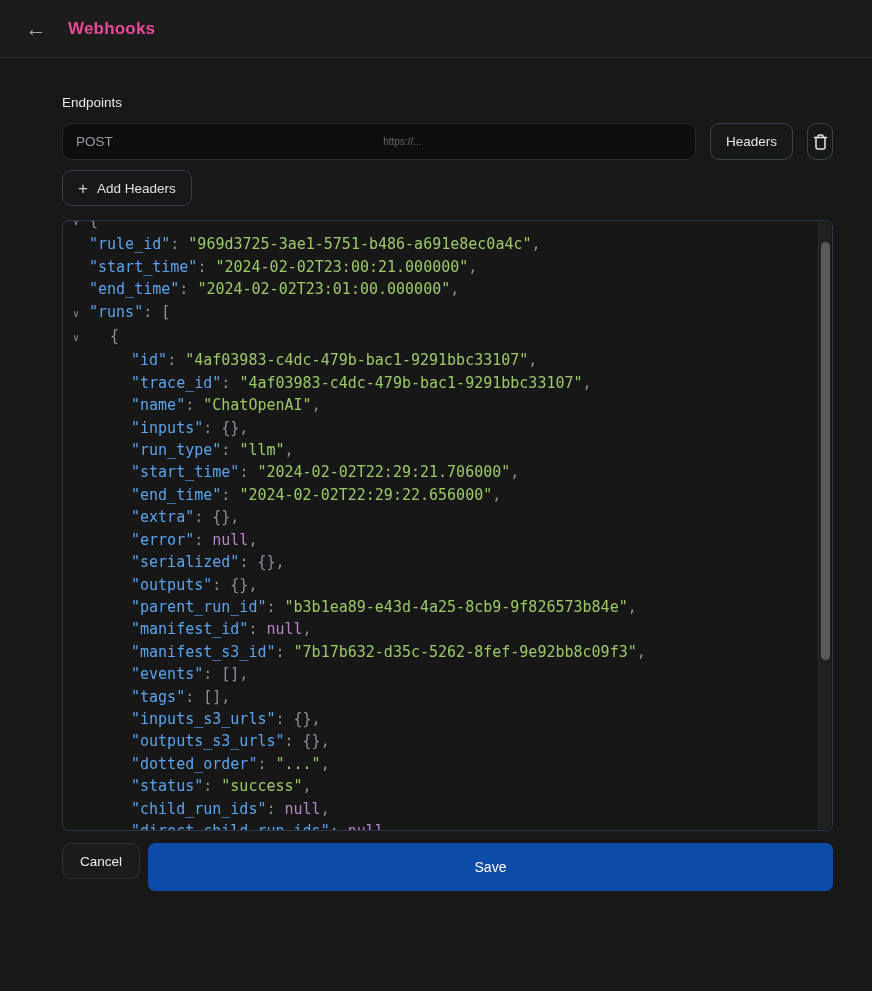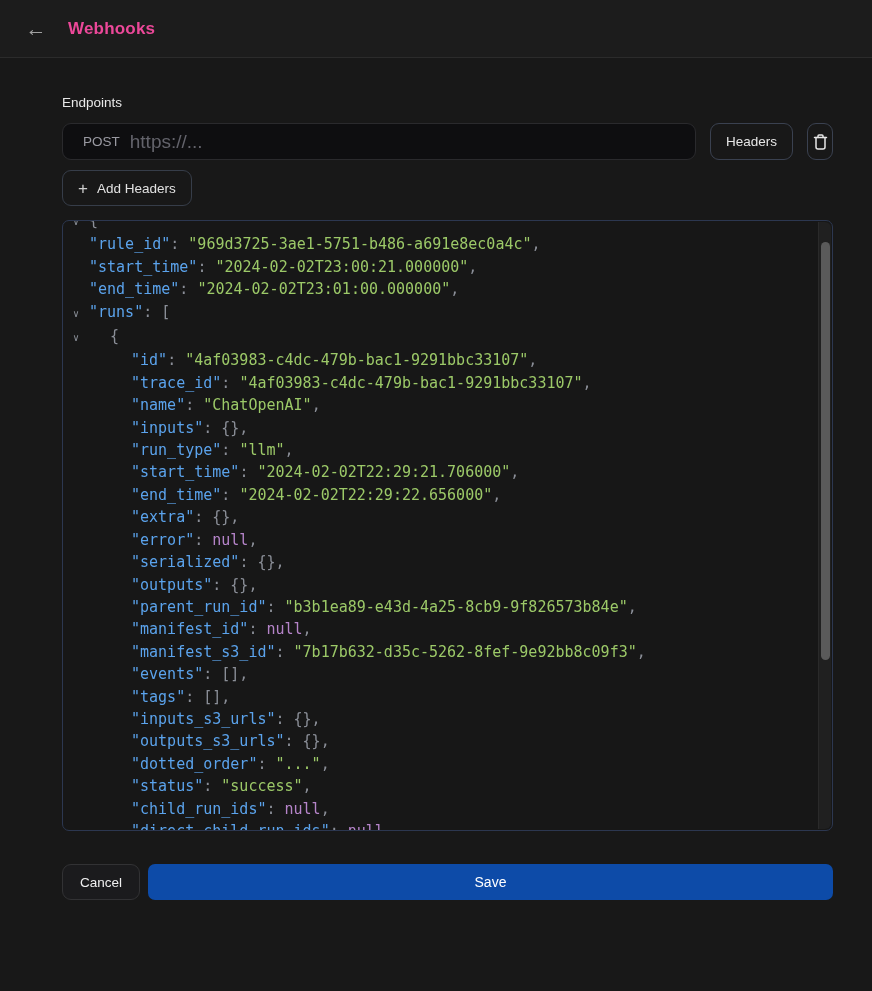--- a/index.html
+++ b/index.html
@@ -22,26 +22,26 @@
   .header-title { font-size:17px; font-weight:700; color:#ec4899; letter-spacing:.2px; }
 
   .content { padding:0 39px 0 62px; }
 
   .section-label { margin-top:37px; font-size:13.5px; color:#e8e8e8; }
 
   
   .endpoint-row { margin-top:13px; display:flex; align-items:center; gap:14px; }
   .url-wrap {
     flex:0 0 634px; height:37px; background:#0e0e10; border:1px solid #2a2a2d;
-    border-radius:9px; display:flex; align-items:center; padding:0 20px; gap:10px;
+    border-radius:9px; display:flex; align-items:center; padding:0 13px; gap:10px;
   }
   .method-label { font-size:13.5px; color:#9a9aa2; }
   .url-input {
     flex:1; background:transparent; border:none; outline:none; color:#0ea5e9;
-    font-size:19px; font-family:"Liberation Sans", sans-serif;
+    font-size:10px; font-family:"Liberation Sans", sans-serif;text-align:center;
   }
   .url-input::placeholder { color:#63636b; }
   .ghost-btn {
     height:37px; background:transparent; border:1px solid #3a4150; border-radius:9px;
     color:#e6e6e6; font-size:13.5px; padding:16px 15px; cursor:pointer;
     display:flex; align-items:center; justify-content:center;
     font-family:"Liberation Sans", sans-serif;
   }
   .icon-btn { width:37px; padding:0; }
   .icon-btn svg { display:block; }
@@ -83,28 +83,28 @@
   .scroll-track {
     position:absolute; top:1px; bottom:1px; right:1px; width:13px;
     background:#202020; border-left:1px solid #2a2a2a; border-radius:0 6px 6px 0;
   }
   .scroll-thumb {
     position:absolute; top:20px; left:2px; width:9px; height:418px;
     background:#5a5a5a; border-radius:5px;
   }
 
   
-  .footer { margin-top:33px; display:flex; gap:8px; }
+  .footer { margin-top:12px; display:flex; gap:8px; }
   .cancel-btn {
     flex:0 0 78px; height:36px; background:#1b1b1d; border:1px solid #323234;
     border-radius:9px; color:#efefef; font-size:13.5px; cursor:pointer;
     font-family:"Liberation Sans", sans-serif;
   }
   .save-btn {
-    flex:1; height:36px; background:#0d4ba8; border:none; border-radius:7px;
+    flex:1; height:48px; background:#0d4ba8; border:none; border-radius:7px;
     color:#ffffff; font-size:14px; cursor:pointer;
     font-family:"Liberation Sans", sans-serif;
   }
 </style>
 </head>
 <body>
 
 <div class="header">
   <button class="back-btn">
     <span>←</span>

